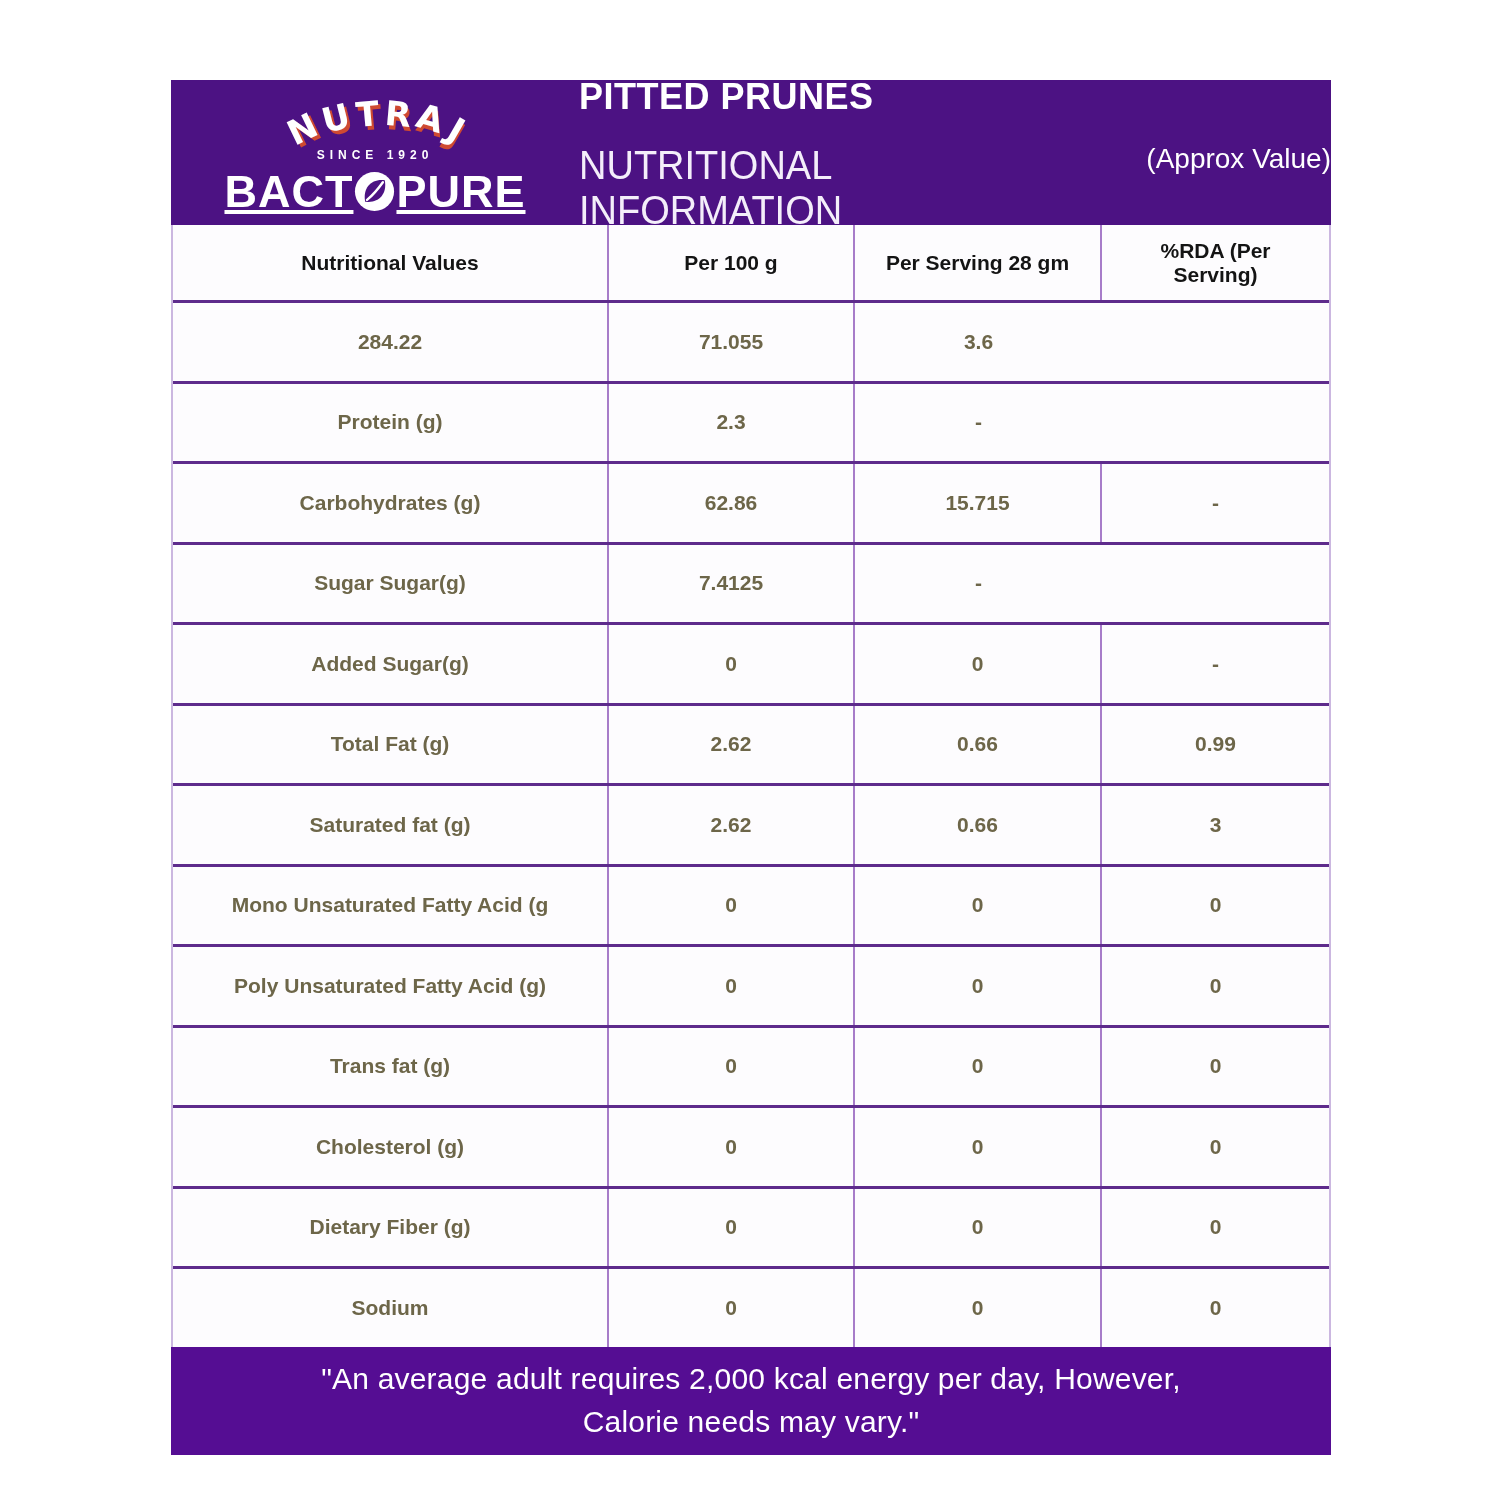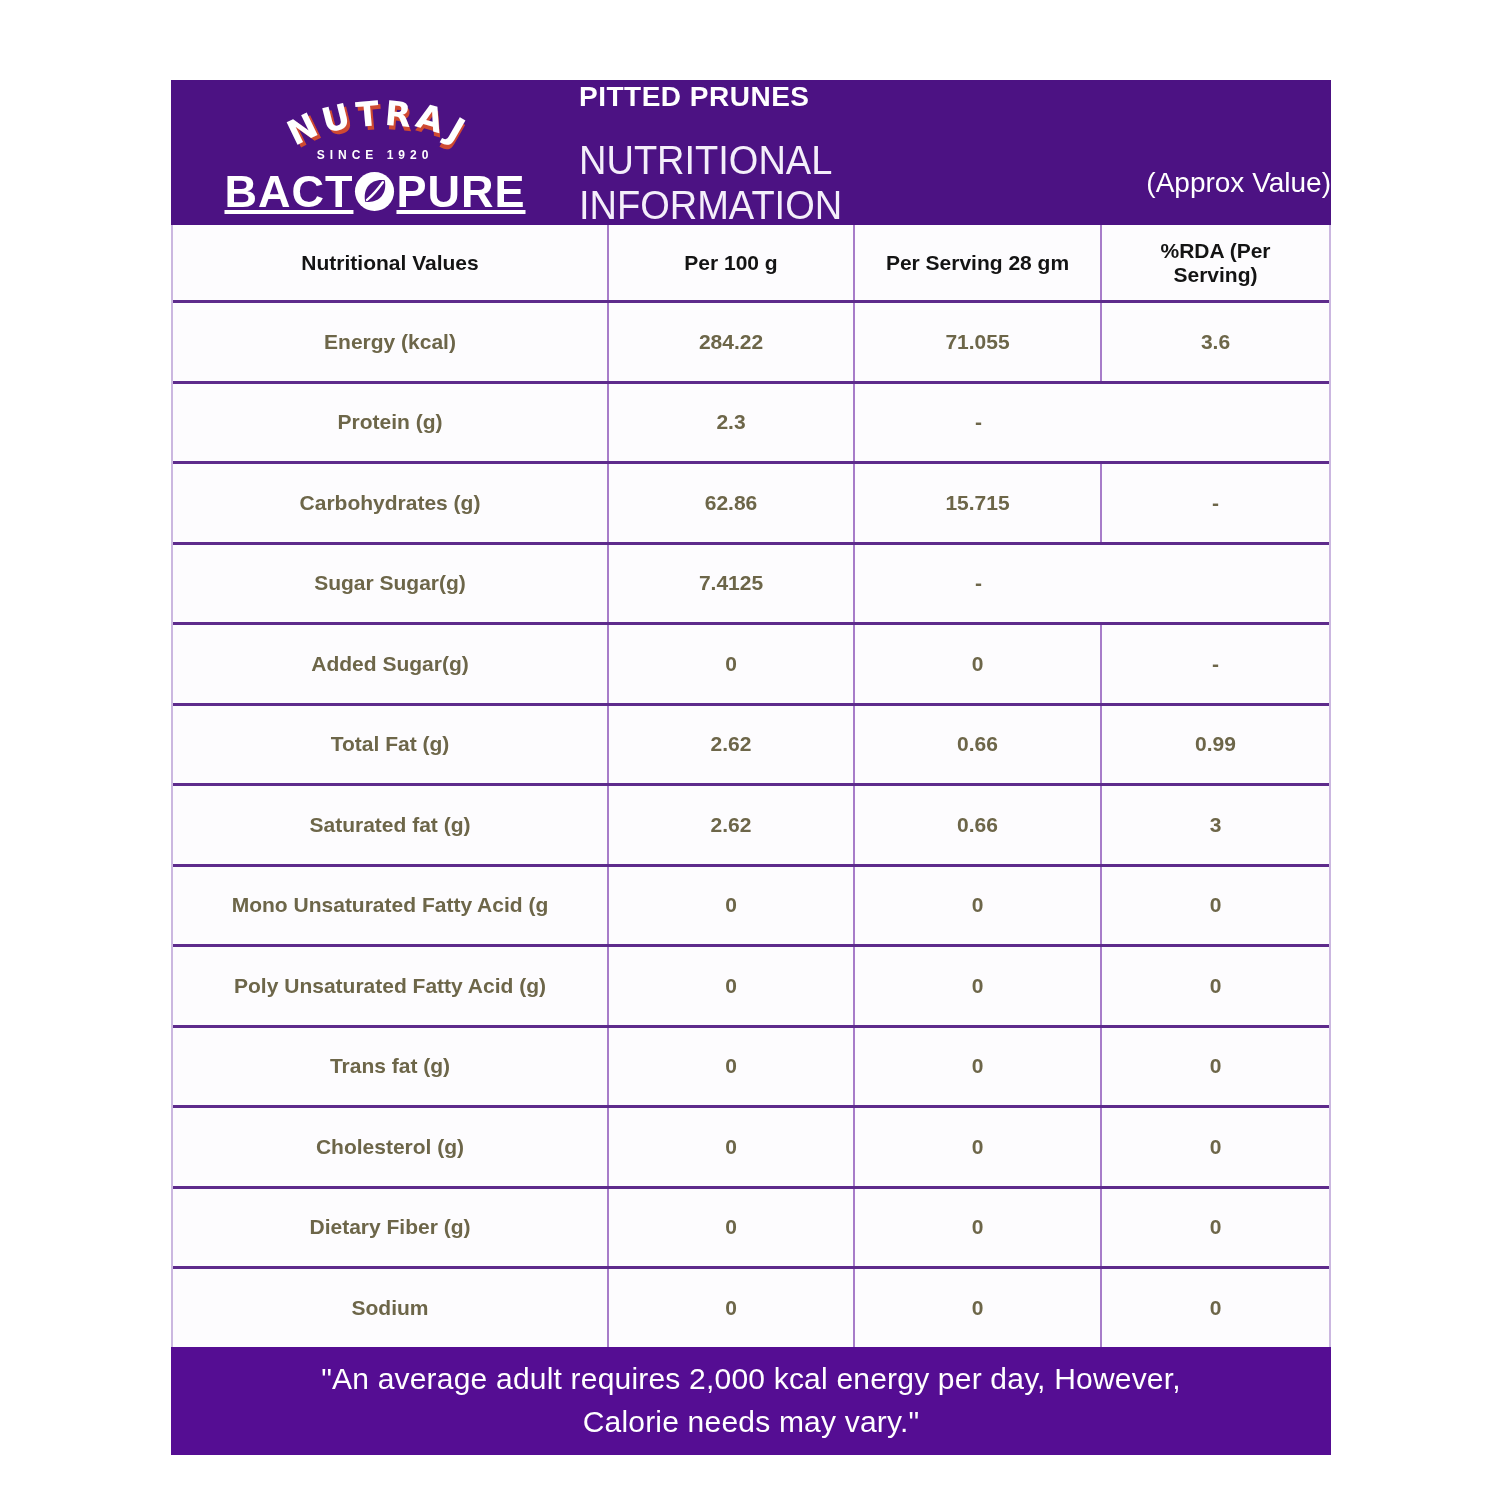--- a/index.html
+++ b/index.html
@@ -20,22 +20,22 @@
   .nutraj-arc span:nth-child(3){transform:translateY(0px) rotate(-5deg);}
   .nutraj-arc span:nth-child(4){transform:translateY(0px) rotate(5deg);}
   .nutraj-arc span:nth-child(5){transform:translateY(4px) rotate(16deg);}
   .nutraj-arc span:nth-child(6){transform:translateY(16px) rotate(30deg);}
   .since{color:#fff;font-size:12px;font-weight:700;letter-spacing:5px;margin-top:0px;}
   .bactopure{color:#fff;font-size:45px;font-weight:800;letter-spacing:1px;margin-top:4px;
              display:flex;align-items:center;font-family:"Liberation Sans",sans-serif;text-decoration:underline;}
   .leaf-o{display:inline-flex;margin:0 1px;}
 
   .title-block{flex:1;padding-top:4px;}
-  .product-title{color:#fff;font-size:28px;font-weight:800;letter-spacing:0.5px;}
-  .subtitle-row{margin-top:25px;display:flex;align-items:center;gap:44px;}
+  .product-title{color:#fff;font-size:36px;font-weight:800;letter-spacing:0.5px;}
+  .subtitle-row{margin-top:25px;display:flex;align-items:flex-start;gap:44px;}
   .subtitle{color:#f4eefa;font-size:40px;font-weight:400;letter-spacing:0px;
             transform:scaleX(0.95);transform-origin:left;display:inline-block;}
   .approx{color:#fff;font-size:28px;font-weight:400;margin-left:-8px;white-space:nowrap;}
 
   
   .ntable{width:1160px;box-sizing:border-box;background:#fdfcfe;
           border-left:2px solid #cbb7e0;border-right:2px solid #cbb7e0;}
   .row{display:grid;grid-template-columns:436px 246px 247px 227px;}
   .cell{display:flex;align-items:center;justify-content:center;text-align:center;
         border-right:2px solid #a77cc9;box-sizing:border-box;padding:0 23px;}
@@ -91,21 +91,20 @@
 
     <div class="ntable">
       <div class="row thead-row">
         <div class="cell">Nutritional Values</div>
         <div class="cell">Per 100 g</div>
         <div class="cell">Per Serving 28 gm</div>
         <div class="cell">%RDA (Per Serving)</div>
       </div>
       <div id="tbody">
           <div class="row body-row">
-            <div class="cell">Energy (kcal)</div>
             <div class="cell">284.22</div>
             <div class="cell">71.055</div>
             <div class="cell">3.6</div>
           </div>
           <div class="row body-row">
             <div class="cell">Protein (g)</div>
             <div class="cell">2.3</div>
             <div class="cell">-</div>
           </div>
           <div class="row body-row">

